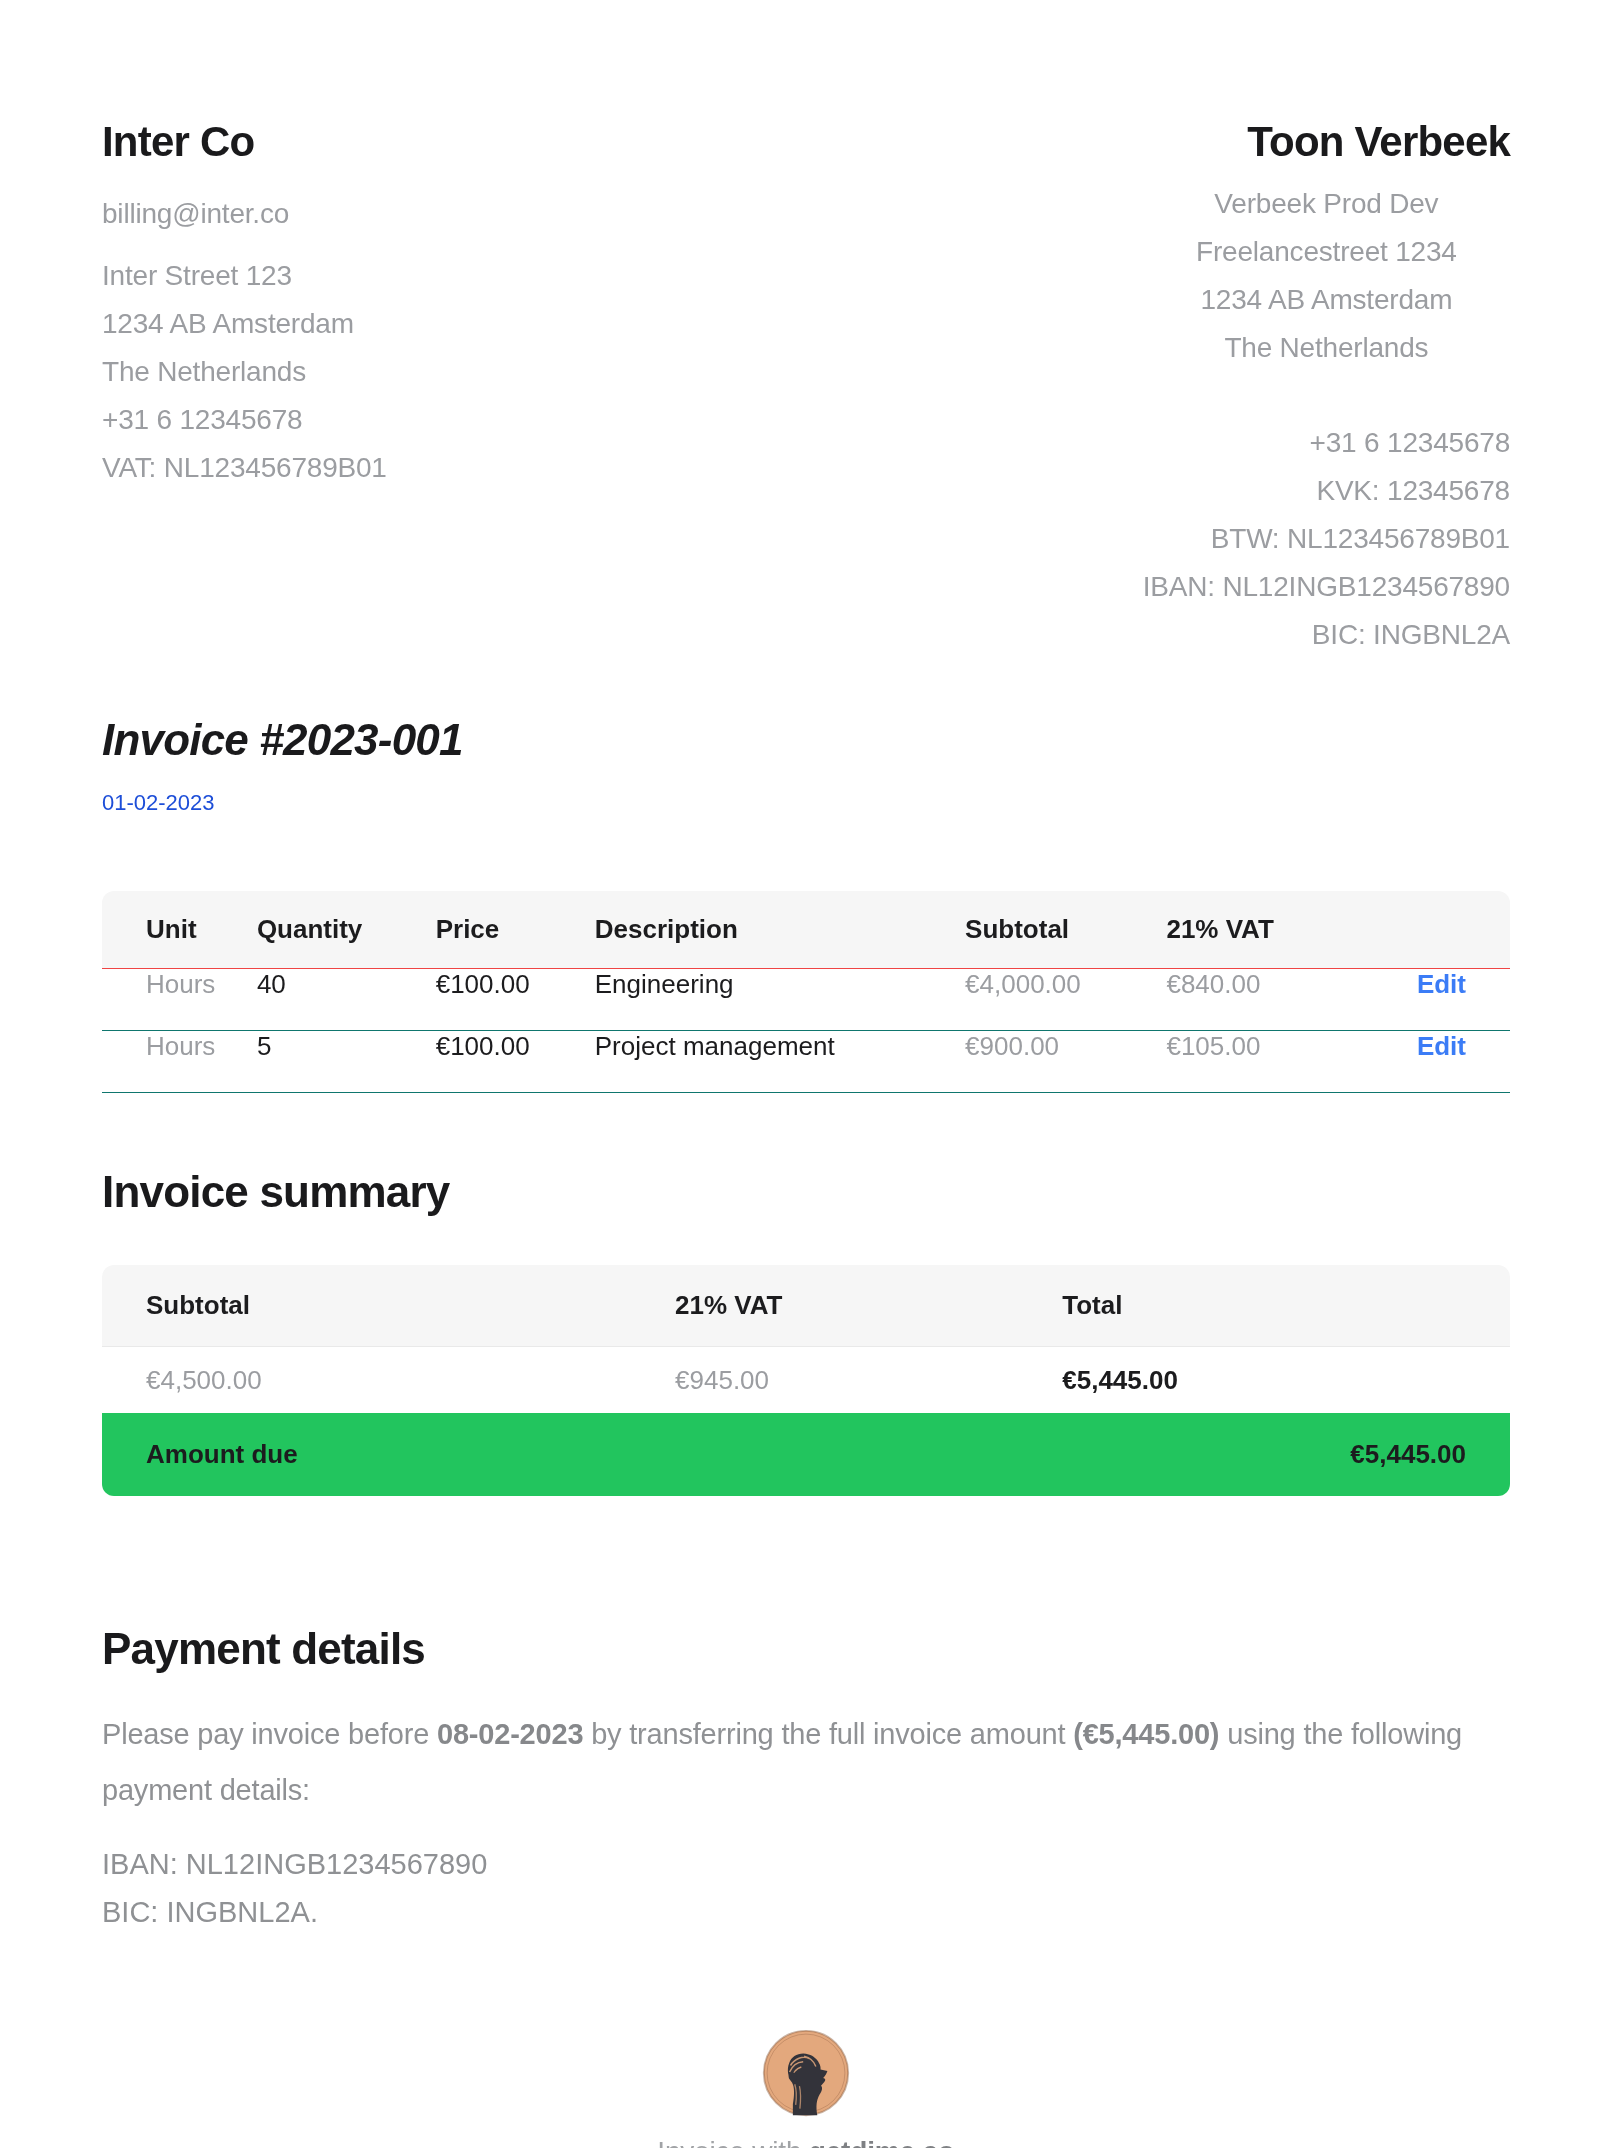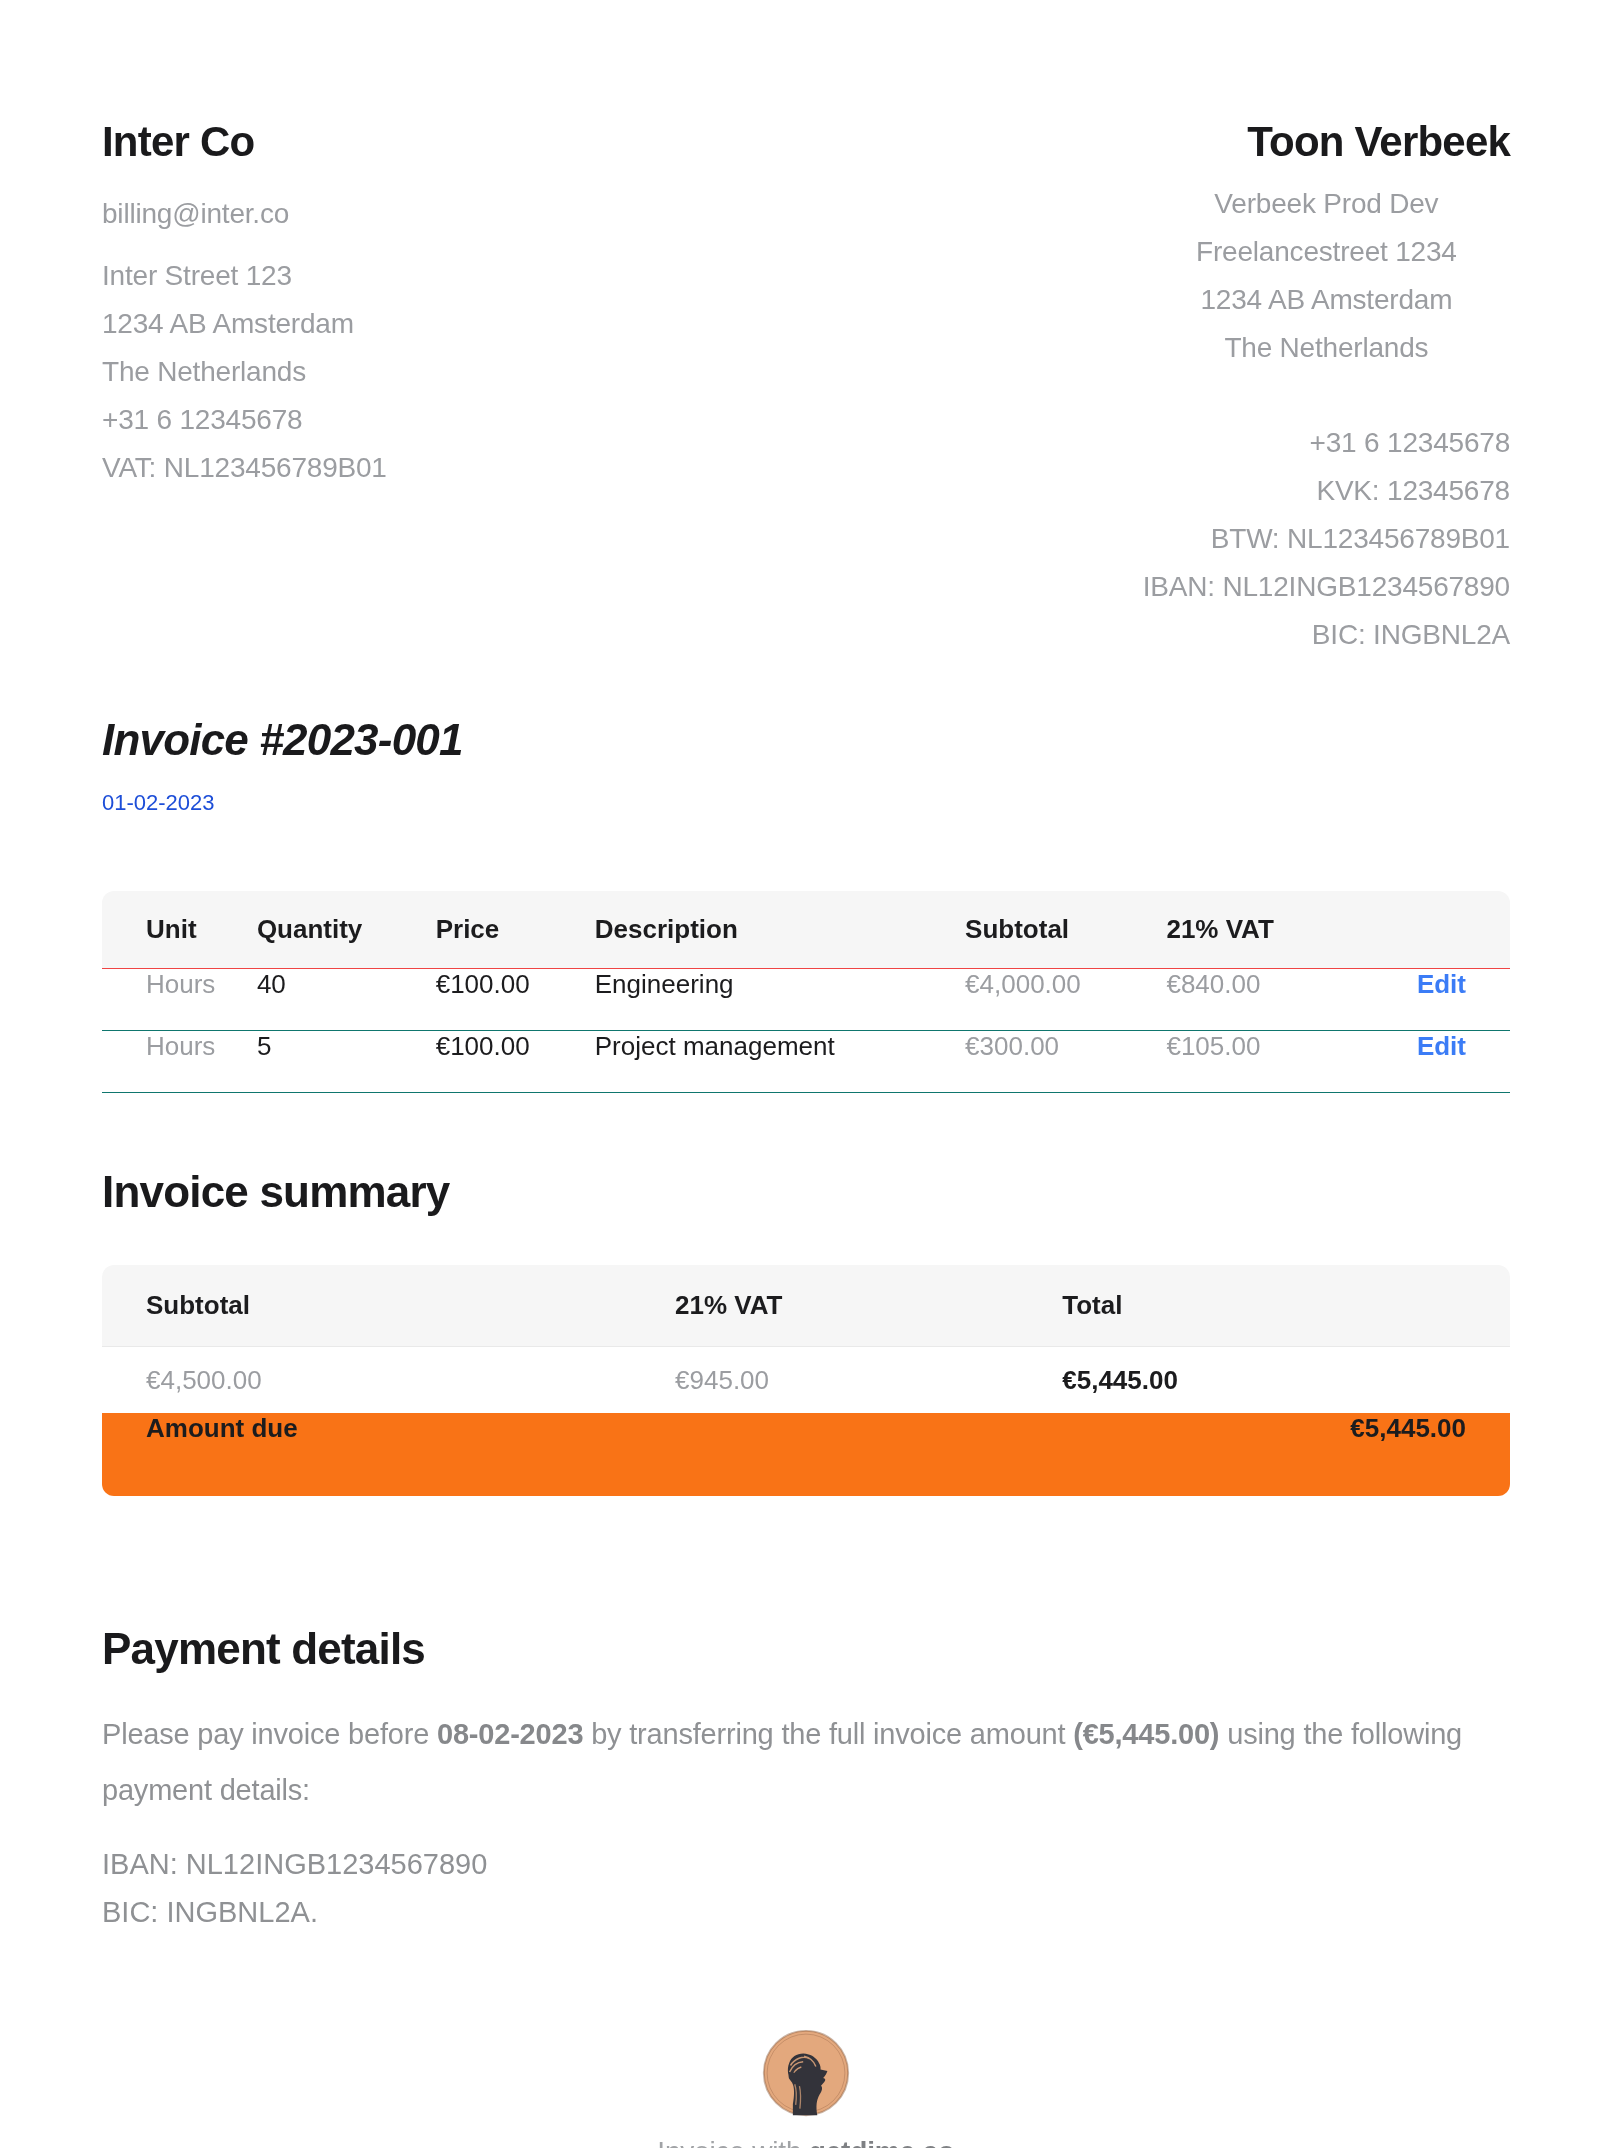--- a/index.html
+++ b/index.html
@@ -112,23 +112,23 @@
   }
   .sum-row {
     display: flex;
     align-items: center;
     height: 66px;
     background: #ffffff;
     font-size: 26px;
   }
   .sum-due {
     display: flex;
-    align-items: flex-start;
+    align-items: center;
     height: 83px;
-    background: #f97316;
+    background: #22c55e;
     font-size: 26px;
   }
   .s { flex: none; }
   .s-1 { width: 40.7%; padding-left: 44px; }
   .s-2 { width: 27.5%; }
   .s-3 { flex: 1; }
   .sum-total { font-weight: 700; color: #1c1c1e; }
   .due-label { flex: 1; padding-left: 44px; font-weight: 600; color: #1c1c1e; }
   .due-value { padding-right: 44px; font-weight: 700; color: #1c1c1e; text-align: right; }
 
@@ -213,21 +213,21 @@
       <div class="c c-sub cell-gray">€4,000.00</div>
       <div class="c c-vat cell-gray">€840.00</div>
       <div class="c c-edit"><a class="edit-link">Edit</a></div>
     </div>
 
     <div class="items-row">
       <div class="c c-unit cell-gray">Hours</div>
       <div class="c c-qty cell-dark">5</div>
       <div class="c c-price cell-dark">€100.00</div>
       <div class="c c-desc cell-dark">Project management</div>
-      <div class="c c-sub cell-gray">€300.00</div>
+      <div class="c c-sub cell-gray">€900.00</div>
       <div class="c c-vat cell-gray">€105.00</div>
       <div class="c c-edit"><a class="edit-link">Edit</a></div>
     </div>
   </section>
 
   <h2 class="section-h summary-h">Invoice summary</h2>
 
   <section class="sum-table">
     <div class="sum-header">
       <div class="s s-1">Subtotal</div>

